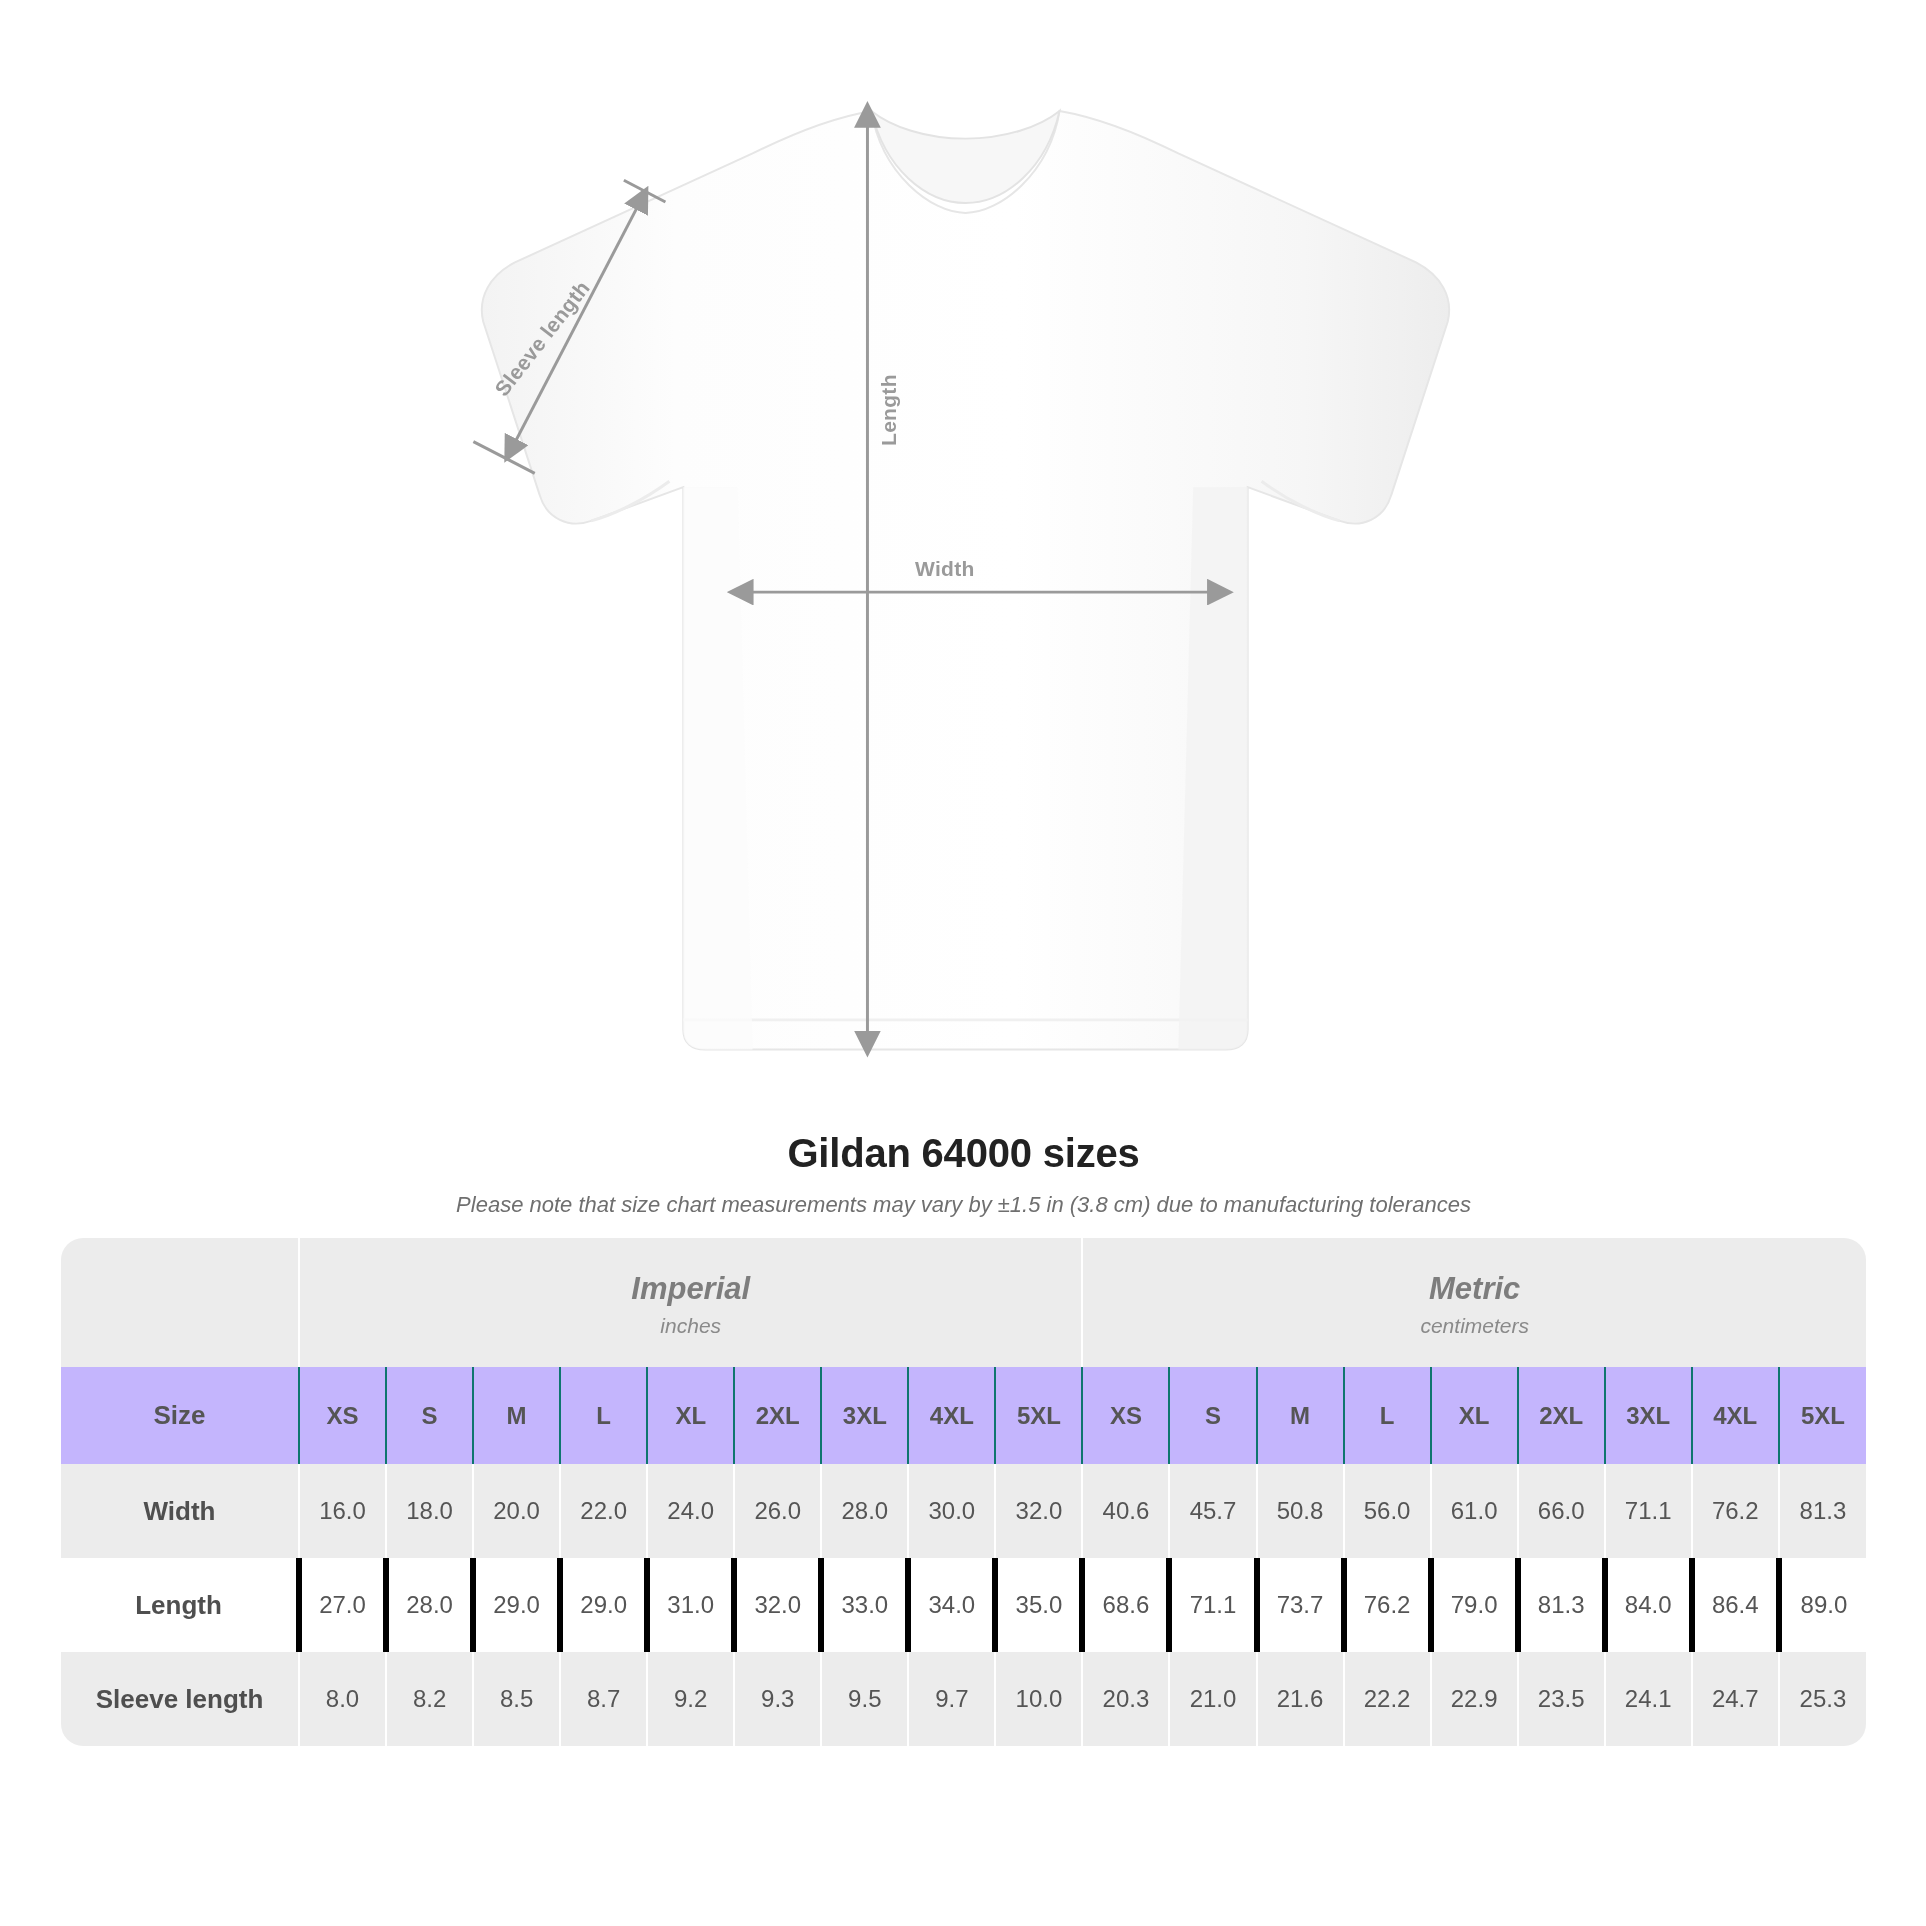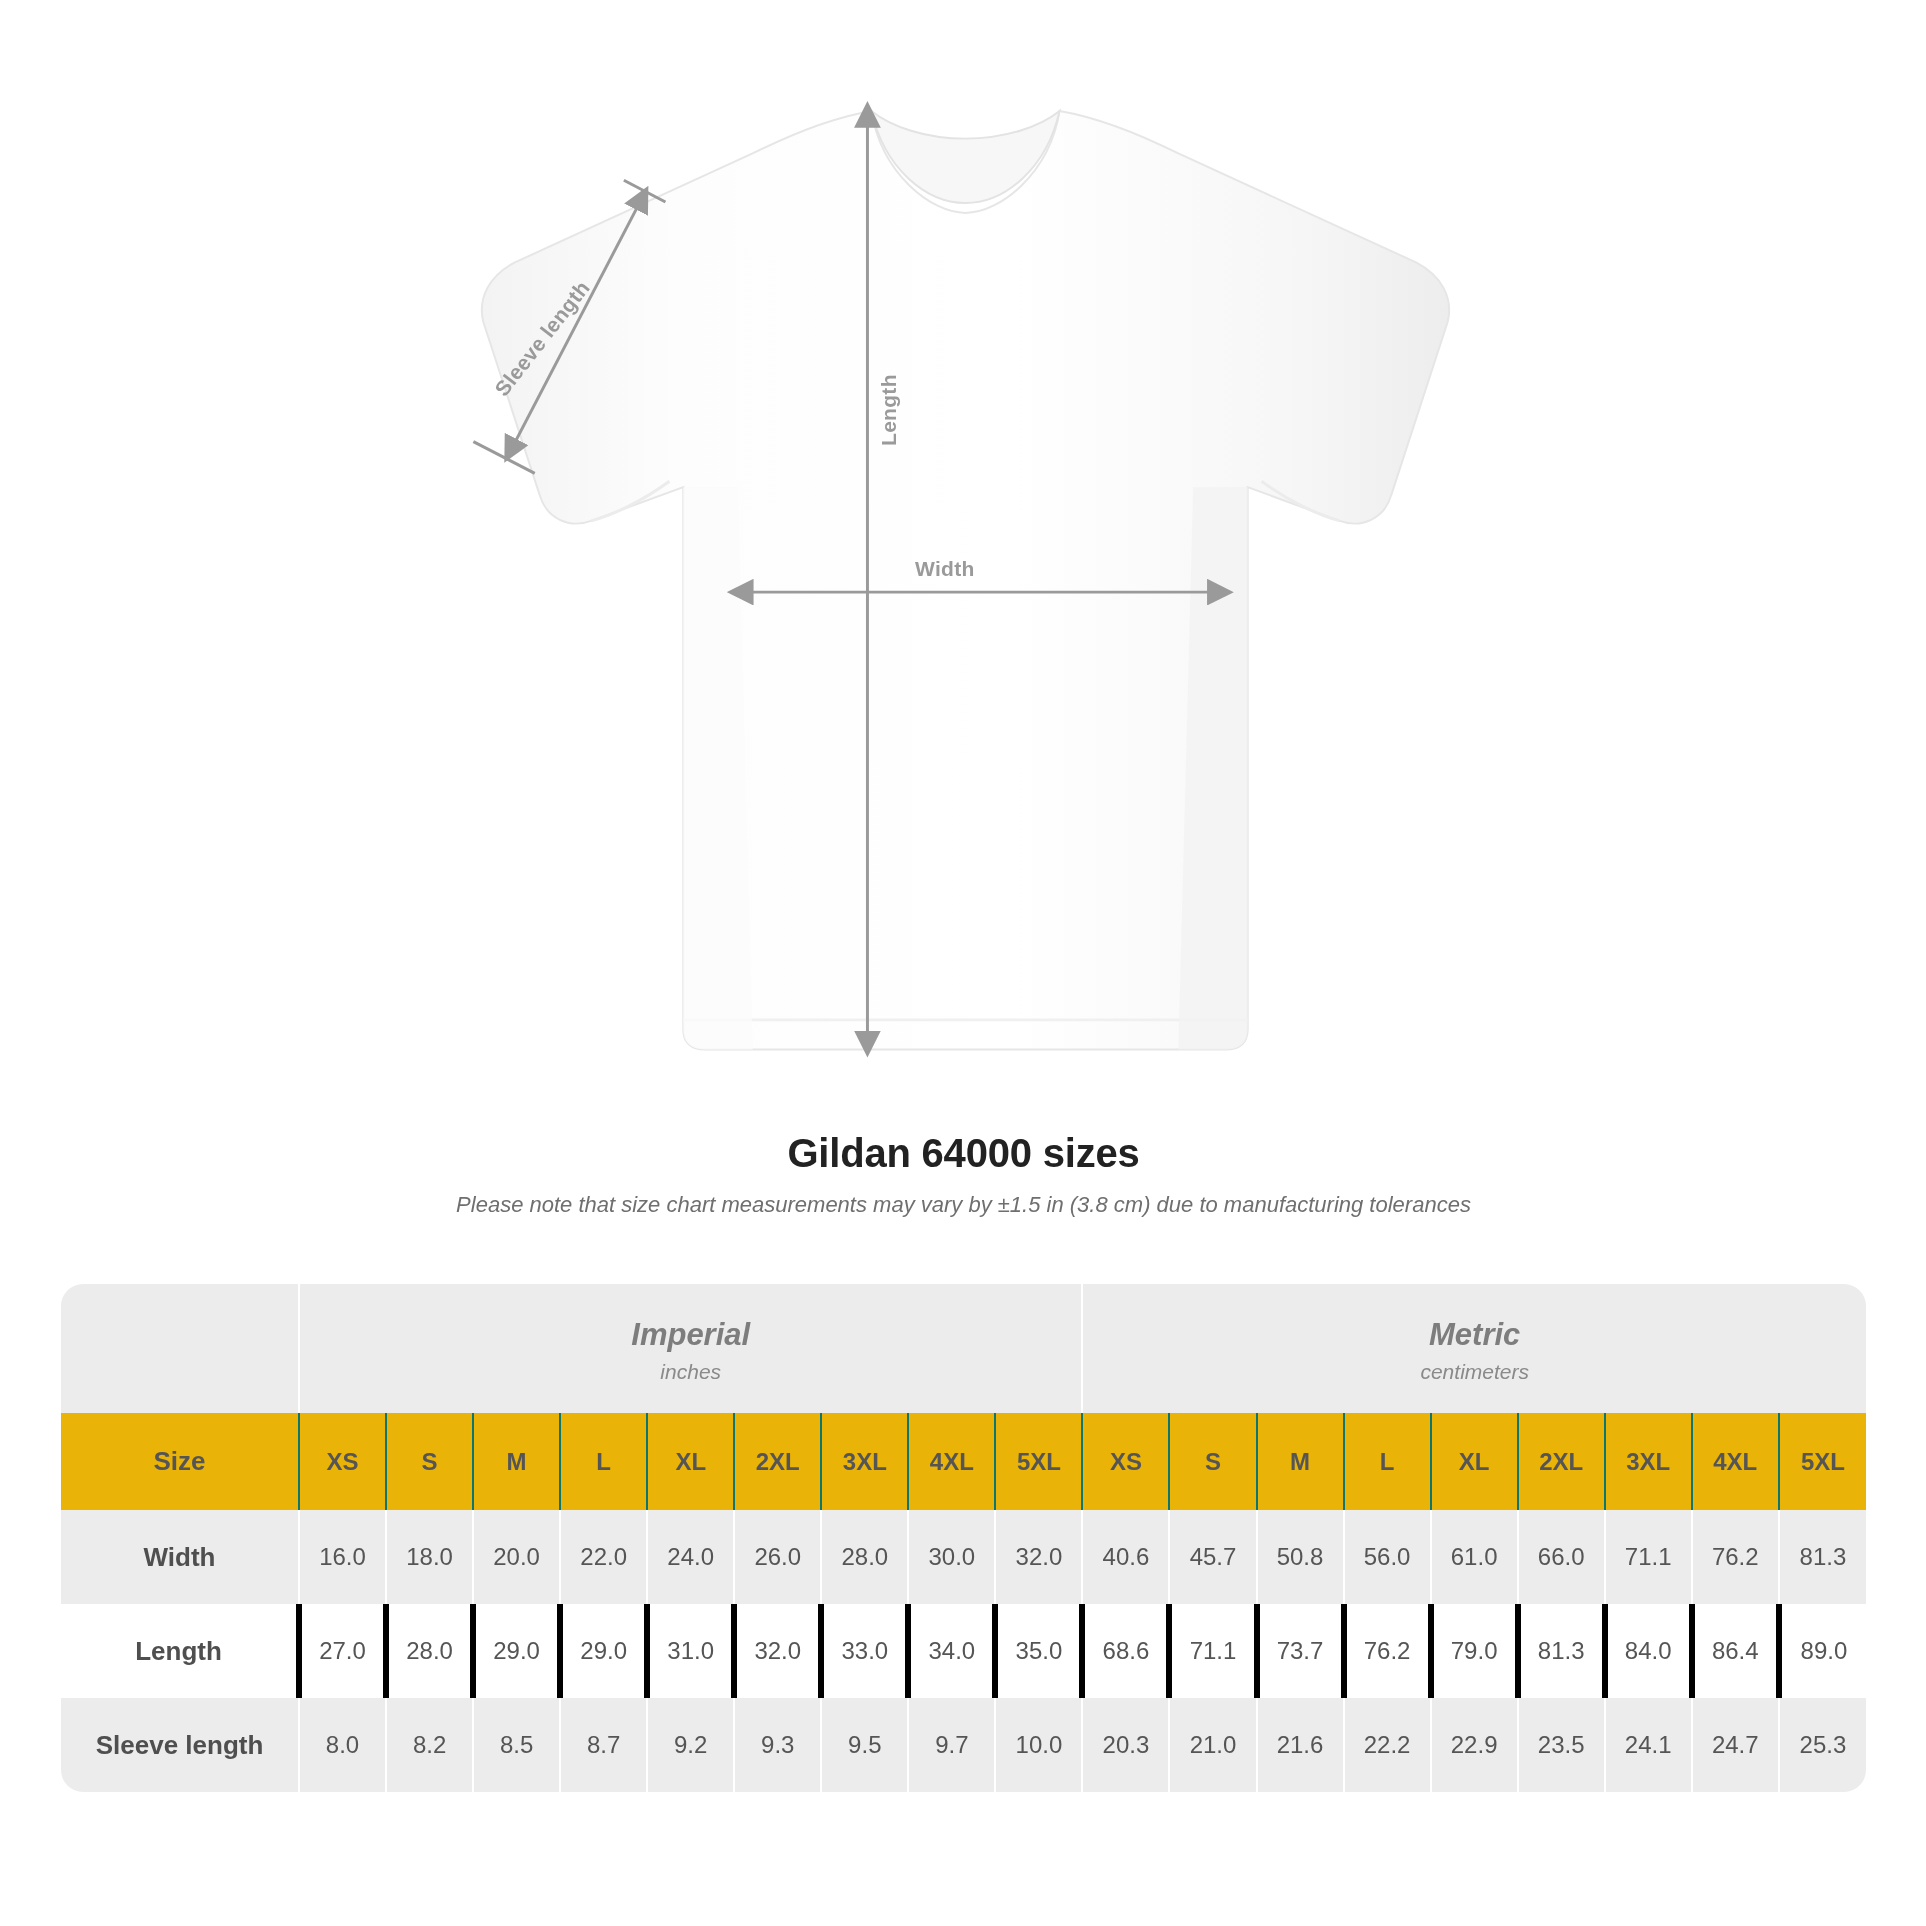--- a/index.html
+++ b/index.html
@@ -64,21 +64,21 @@
   }
   .chart-note {
     font-size: 22px;
     font-style: italic;
     color: #6f6f6f;
     margin: 16px;
   }
 
   
   .table-wrap {
-    margin: 66px 61px 0 61px;
+    margin: 20px 61px 0 61px;
     border-radius: 22px;
     overflow: hidden;
     background: #ffffff;
   }
   table.size-table {
     width: 100%;
     border-collapse: collapse;
     table-layout: fixed;
   }
   table.size-table td, table.size-table th {
@@ -105,21 +105,21 @@
   }
   .unit-sub {
     font-size: 21px;
     font-style: italic;
     color: #8a8a8a;
     display: block;
     line-height: 1.6;
   }
   
   .size-row td {
-    background: #eab308;
+    background: #c4b5fd;
     height: 97px;
     font-weight: bold;
     font-size: 25px;
     color: #5b5b5b;
   }
   .size-row td.rowhead {
     font-size: 26px;
     color: #555555;
   }
   

